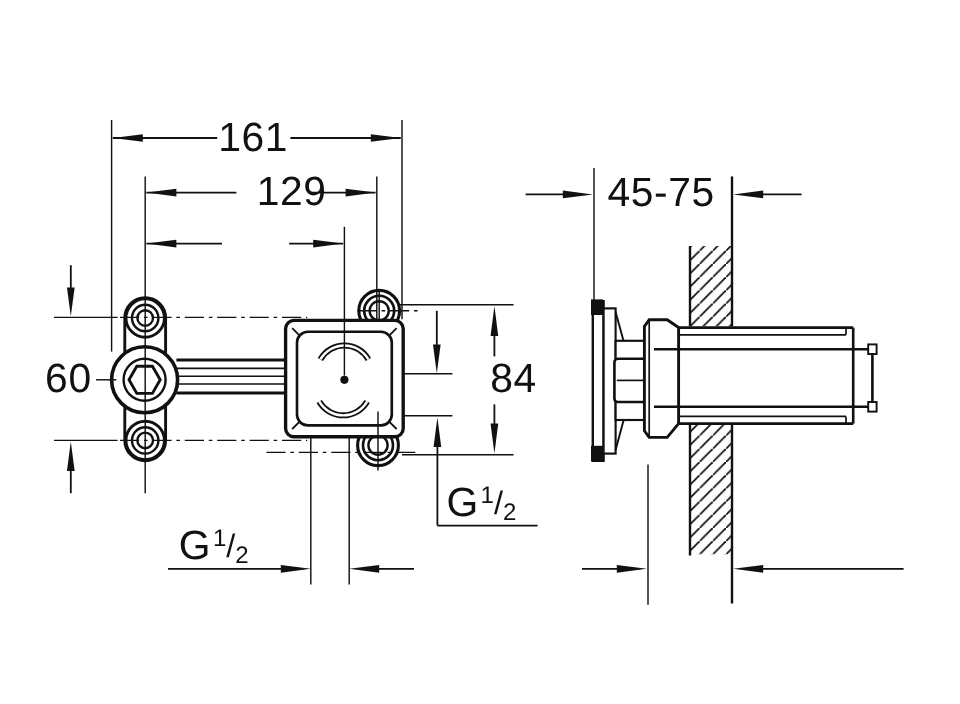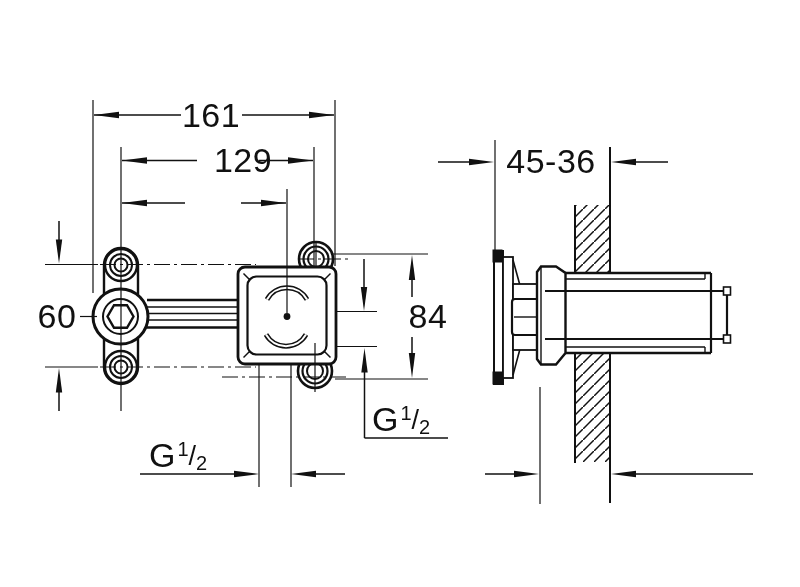--- a/index.html
+++ b/index.html
@@ -223,21 +223,21 @@
     <line x1="222" y1="377" x2="348" y2="377"></line>
     <line x1="298" y1="259" x2="348" y2="259"></line>
     <line x1="80" y1="316.5" x2="97" y2="316.5" stroke-dasharray="none"></line>
   </g>
 </svg>
 
   <div class="lbl" style="left:211px;top:115px;">161</div>
   <div class="lbl" style="left:228px;top:160px;margin-left:15px;">129</div>
   <div class="lbl" style="left:57px;top:316px;">60</div>
   <div class="lbl" style="left:428px;top:316px;">84</div>
-  <div class="lbl" style="left:551px;top:161px;">45-36</div>
+  <div class="lbl" style="left:551px;top:161px;">45-75</div>
 
   <div class="glbl" style="left:372px;top:402px;">
     <span class="g">G</span><span class="num">1</span><span class="sl">/</span><span class="den">2</span>
   </div>
   <div class="glbl" style="left:149px;top:438px;">
     <span class="g">G</span><span class="num">1</span><span class="sl">/</span><span class="den">2</span>
   </div>
 
 </div>
 

